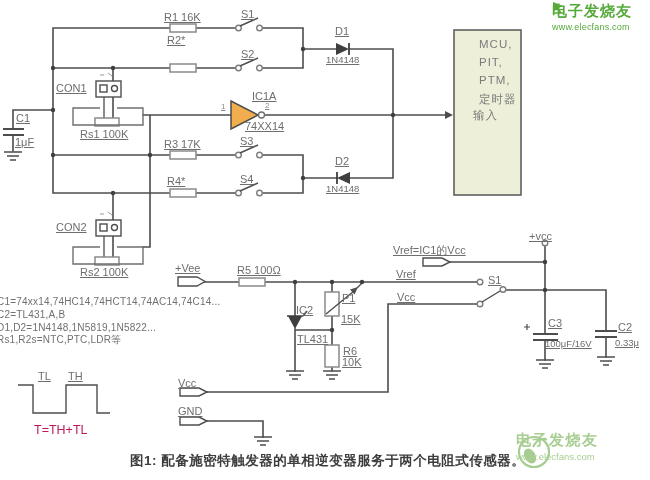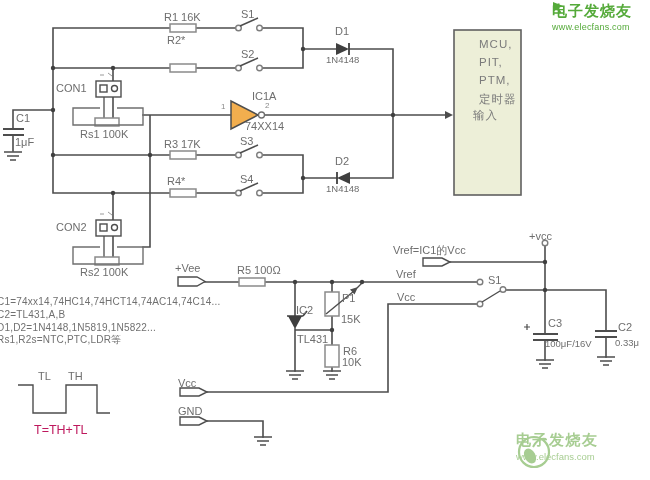--- a/index.html
+++ b/index.html
@@ -1,19 +1,19 @@
 <!DOCTYPE html>
 <html><head>
 <meta charset="utf-8">
 <style>
   html,body{margin:0;padding:0;}
   .canvas{position:relative;width:650px;height:480px;background:#ffffff;overflow:hidden;
           font-family:"Liberation Sans","DejaVu Sans",sans-serif;}
   svg{position:absolute;left:0;top:0;}
-  .lb{position:absolute;font-size:11px;color:#6e6e6e;white-space:nowrap;line-height:1.1;}
+  .lb{position:absolute;font-size:11px;color:#6e6e6e;white-space:nowrap;line-height:1.1;text-decoration:underline;}
   .sm{font-size:9.5px;}
   .pin{font-size:8px;color:#8a8a8a;}
   .mcu-line{position:absolute;font-size:11.5px;color:#7b7b7b;letter-spacing:1px;white-space:nowrap;margin-left:16px;}
   .notes{position:absolute;left:-3px;top:296px;font-size:10px;color:#707070;line-height:12.8px;white-space:nowrap;letter-spacing:0.2px;}
   .notes span{display:block;}
   .caption{position:absolute;left:130px;top:452px;font-size:13.5px;font-weight:bold;color:#3d3d3d;letter-spacing:0.5px;white-space:nowrap;}
   .formula{position:absolute;left:34px;top:423px;font-size:12.5px;color:#be185d;white-space:nowrap;}
   .wm-top{position:absolute;left:552px;top:2px;color:#47a32a;opacity:0.92;}
   .wm-top .brand{font-size:15px;font-weight:bold;letter-spacing:1px;}
   .wm-top .url{display:block;font-size:9px;margin-top:1px;letter-spacing:0.2px;}
@@ -239,20 +239,21 @@
 <span class="lb" style="left:68px;top:370px">TH</span>
 <span class="formula">T=TH+TL</span>
 
 <div class="notes">
   <span>C1=74xx14,74HC14,74HCT14,74AC14,74C14...</span>
   <span>C2=TL431,A,B</span>
   <span>D1,D2=1N4148,1N5819,1N5822...</span>
   <span>Rs1,R2s=NTC,PTC,LDR等</span>
 </div>
 
+<div class="caption">图1: 配备施密特触发器的单相逆变器服务于两个电阻式传感器。</div>
 
 <div class="wm-top">
   <div class="wm-row">
     <svg width="12" height="12" viewBox="0 0 12 12">
       <polygon points="1,0 11,4 6.5,6 9.5,10.5 7.5,11.5 4.8,7 1,10" fill="#47a32a"></polygon>
     </svg>
     <span class="brand">电子发烧友</span>
   </div>
   <span class="url">www.elecfans.com</span>
 </div>

